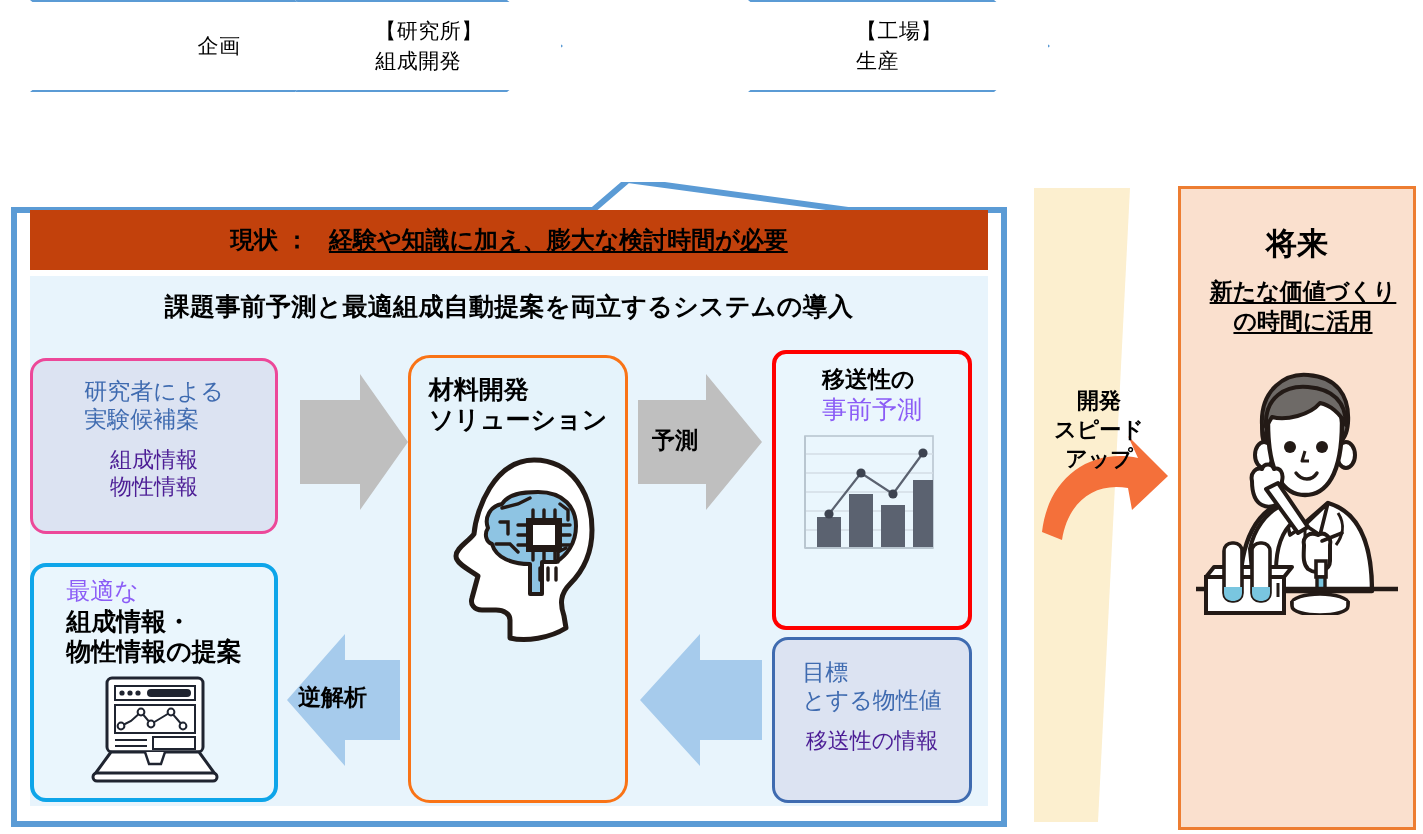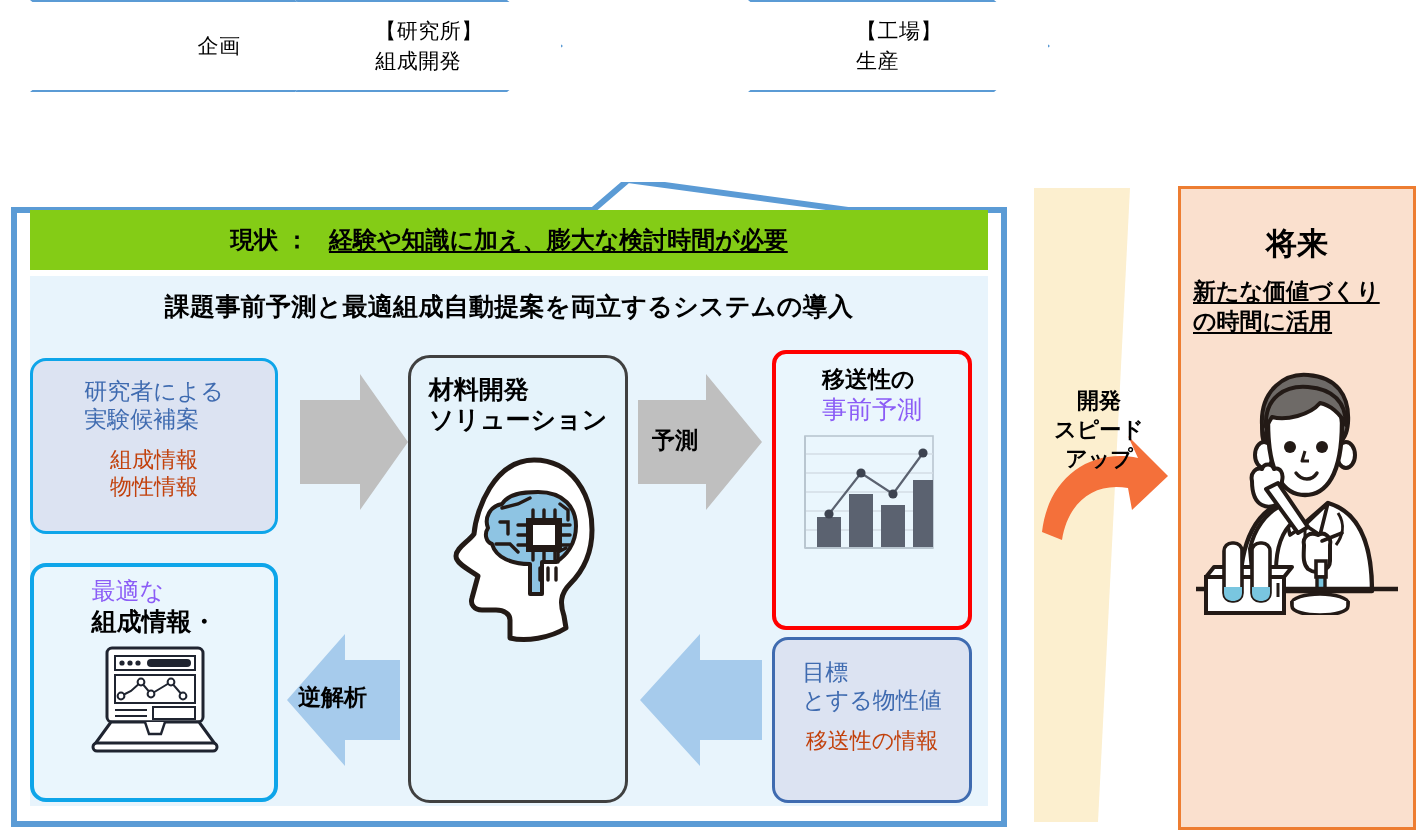--- a/index.html
+++ b/index.html
@@ -25,71 +25,71 @@
   }
 
   
   #main-panel{left:8px;top:182px;width:1002px;height:648px;}
   #main-panel-border{
     position:absolute;inset:0;
   }
 
   #status-strip{
     position:absolute;left:22px;top:28px;width:958px;height:60px;
-    background:#84cc16;display:flex;align-items:center;justify-content:center;text-align:center;
+    background:#c2410c;display:flex;align-items:center;justify-content:center;text-align:center;
   }
   #status-text{font-size:24px;font-weight:bold;white-space:nowrap;}
   #status-text u{text-decoration:underline;text-underline-offset:3px;}
 
   #inner-blue{
     position:absolute;left:22px;top:94px;width:958px;height:530px;
     background:#E8F4FC;
   }
   #headline{
     position:absolute;left:0;top:14px;width:100%;text-align:center;
     font-size:25px;font-weight:bold;letter-spacing:.3px;
   }
 
   .rbox{
     position:absolute;box-sizing:border-box;border-radius:16px;
     display:flex;flex-direction:column;align-items:center;
   }
   .rbox .l-blue{color:#3F6BB0;font-size:23px;line-height:1.22;font-weight:500;}
-  .rbox .l-black{color:#c2410c;font-size:22px;line-height:1.22;}
+  .rbox .l-black{color:#4c1d95;font-size:22px;line-height:1.22;}
   .rbox .l-bold{color:#000;font-size:25px;line-height:1.2;font-weight:bold;}
   .rbox .l-red{color:#8b5cf6;font-size:24px;line-height:1.2;font-weight:normal;}
 
   
   #box-candidate{left:30px;top:358px;width:248px;height:176px;
-     background:#DCE3F2;border:3px solid #0ea5e9;}
+     background:#DCE3F2;border:3px solid #ec4899;}
   
   #box-optimal{left:30px;top:563px;width:248px;height:239px;
      background:#EAF6FD;border:4px solid #0ea5e9;}
   
   #box-solution{left:408px;top:355px;width:220px;height:448px;
-     background:#E5F3FB;border:3px solid #404040;border-radius:22px;}
+     background:#E5F3FB;border:3px solid #f97316;border-radius:22px;}
   
   #box-predict{left:772px;top:350px;width:200px;height:280px;
      background:#EAF6FD;border:4px solid #FF0000;border-radius:14px;}
   
   #box-target{left:772px;top:637px;width:200px;height:166px;
      background:#DCE3F2;border:3px solid #3F6BB0;}
 
   
   .arrow-label{
     position:absolute;font-size:23px;font-weight:bold;color:#000;white-space:nowrap;
   }
 
   
   #future-panel{
     left:1178px;top:186px;width:238px;height:644px;
     background:#FAE0CE;border:3px solid #ED7D31;box-sizing:border-box;
   }
   #future-title{font-size:31px;font-weight:bold;text-align:center;margin-top:34px;}
-  #future-sub{font-size:23px;font-weight:bold;text-align:left;margin-top:12px;
+  #future-sub{font-size:23px;font-weight:bold;text-align:center;margin-top:12px;
       line-height:1.3;text-decoration:underline;text-underline-offset:3px;margin-left:12px;}
 
   #speed-label{
     position:absolute;left:1040px;top:386px;width:118px;text-align:center;
     font-size:22px;font-weight:bold;line-height:1.32;
   }
 </style>
 </head>
 <body>
 
@@ -143,20 +143,21 @@
   <div style="margin-top:14px">
     <div class="l-black">組成情報</div>
     <div class="l-black">物性情報</div>
   </div>
 </div>
 
 <div class="rbox abs" id="box-optimal">
   <div style="margin-top:10px">
     <div class="l-red">最適な</div>
     <div class="l-bold">組成情報・</div>
+    <div class="l-bold">物性情報の提案</div>
   </div>
   <div style="margin-top:8px">
     <svg width="166" height="112" viewBox="0 0 166 112">
       <rect x="36" y="4" width="96" height="74" rx="5" fill="#fff" stroke="#1F2430" stroke-width="3"></rect>
       <rect x="44" y="12" width="80" height="14" fill="#fff" stroke="#1F2430" stroke-width="2"></rect>
       <circle cx="51" cy="19" r="2.6" fill="#1F2430"></circle>
         <circle cx="59" cy="19" r="2.6" fill="#1F2430"></circle>
       <circle cx="67" cy="19" r="2.6" fill="#1F2430"></circle>
       <rect x="76" y="15" width="44" height="8" rx="4" fill="#1F2430"></rect>
       <rect x="44" y="31" width="80" height="28" fill="#fff" stroke="#1F2430" stroke-width="2"></rect>

